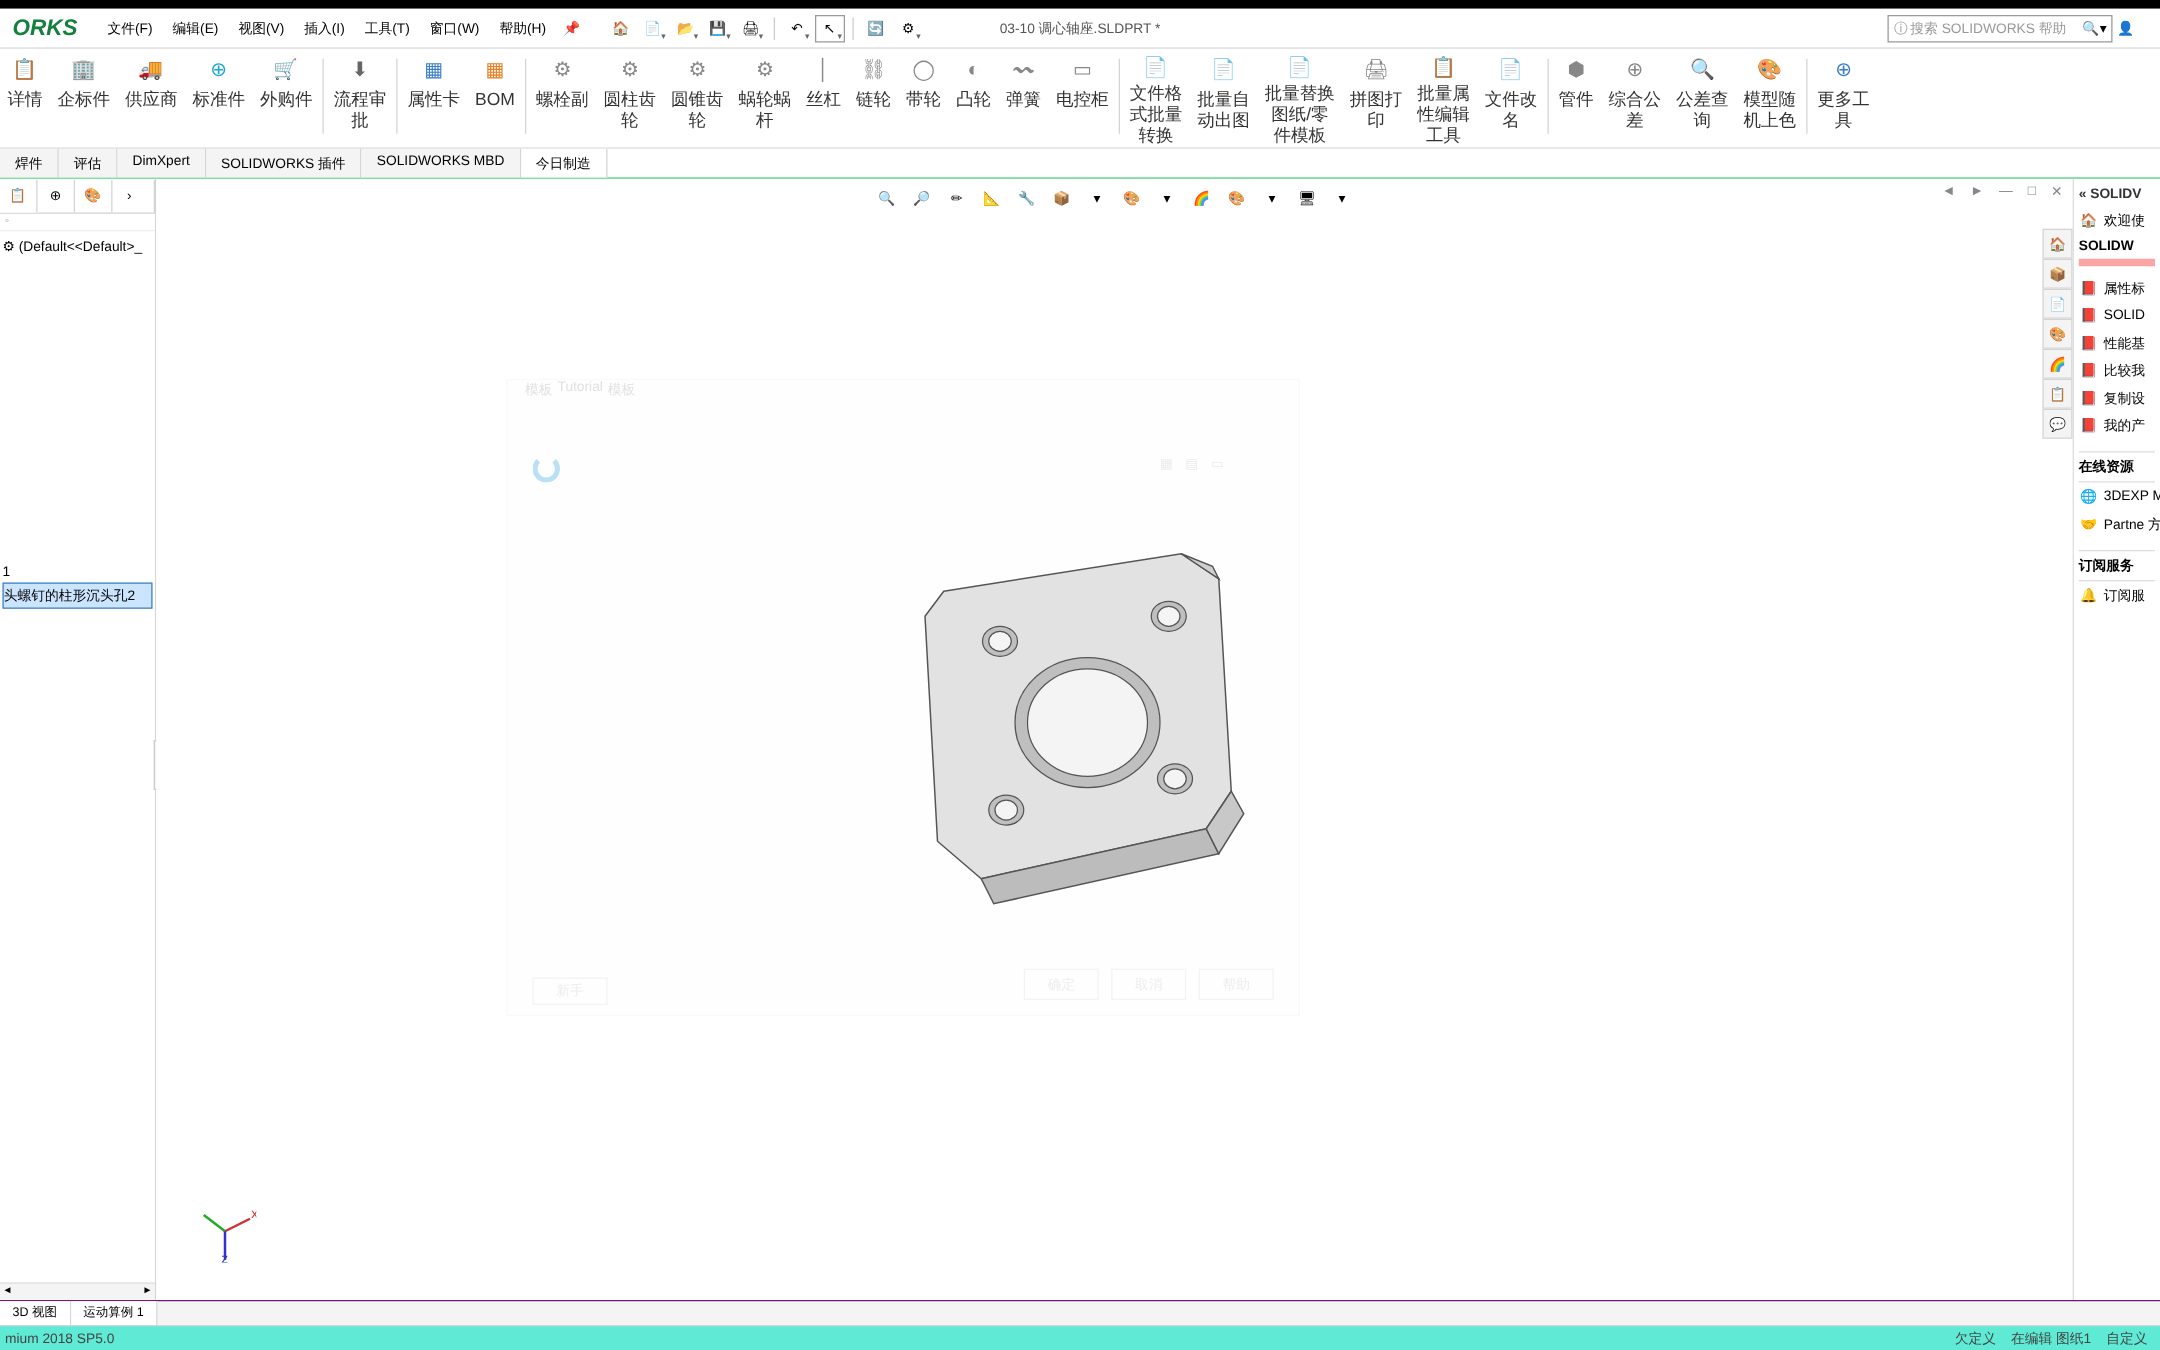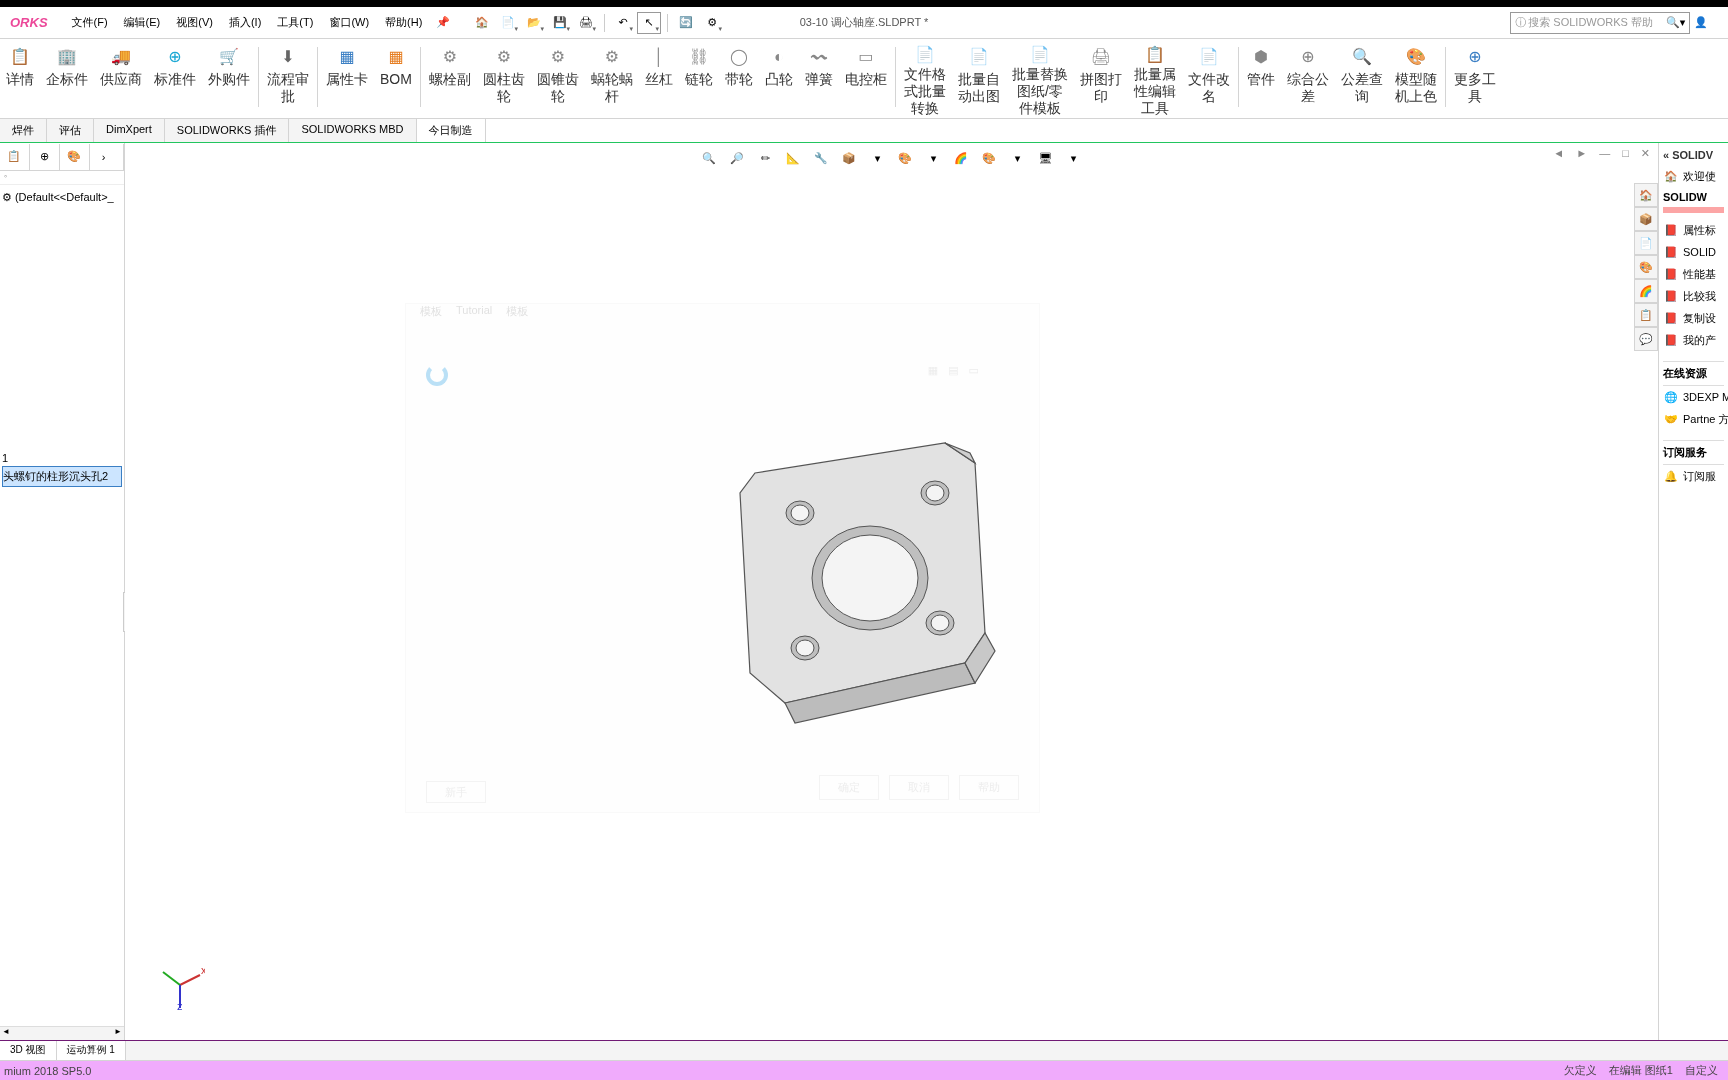--- a/index.html
+++ b/index.html
@@ -1,19 +1,19 @@
 <!DOCTYPE html>
 <html><head>
 <meta charset="utf-8">
 <style>
 *{margin:0;padding:0;box-sizing:border-box;font-family:"Microsoft YaHei",Arial,sans-serif;font-size:11px;}
 body{background:#fff;width:1728px;height:1080px;overflow:hidden;position:relative;}
 .blackbar{height:7px;background:#000;}
 .titlebar{height:32px;background:#fff;border-bottom:1px solid #d4d4d4;display:flex;align-items:center;}
-.logo{color:#ec4899;font-weight:bold;font-size:13px;padding:0 10px;font-style:italic;}
+.logo{color:#15803d;font-weight:bold;font-size:18px;padding:0 10px;font-style:italic;}
 .menubar{display:flex;gap:4px;padding-left:8px;}
 .menubar span{padding:4px 6px;cursor:default;}
 .pin{margin-left:8px;color:#3b7fc4;}
 .qat{display:flex;gap:2px;margin-left:20px;align-items:center;}
 .qat-btn{width:24px;height:22px;border:1px solid transparent;display:flex;align-items:center;justify-content:center;position:relative;}
 .qat-btn.drop::after{content:"▾";font-size:7px;position:absolute;right:1px;bottom:0;color:#666;}
 .doc-title{position:absolute;left:50%;transform:translateX(-50%);color:#555;}
 .search-area{position:absolute;right:20px;display:flex;align-items:center;gap:4px;}
 .search-box{border:1px solid #999;height:22px;width:180px;display:flex;align-items:center;padding:0 4px;}
 .search-box .q{color:#999;margin-right:2px;}
@@ -41,21 +41,21 @@
 .vp-ctrl{position:absolute;top:4px;right:8px;display:flex;gap:12px;}
 .vp-sidetabs{position:absolute;right:0;top:40px;width:24px;display:flex;flex-direction:column;}
 .vp-st{height:24px;border:1px solid #d4d4d4;background:#f4f4f4;display:flex;align-items:center;justify-content:center;}
 .task-pane{width:70px;border-left:1px solid #d4d4d4;background:#fff;padding:6px 4px;font-size:10px;overflow:hidden;}
 .tp-head{font-weight:bold;padding:4px 0;border-bottom:6px solid #fca5a5;margin-bottom:6px;}
 .tp-item{display:flex;align-items:center;gap:4px;padding:3px 0;white-space:nowrap;}
 .tp-ico{width:16px;height:16px;flex-shrink:0;display:flex;align-items:center;justify-content:center;}
 .tp-sec{font-weight:bold;margin-top:10px;padding:4px 0;border-top:1px solid #ddd;border-bottom:1px solid #ddd;}
 .bottom-tabs{height:20px;border-top:1px solid #701a75;display:flex;background:#f4f4f4;}
 .btab{padding:2px 10px;border-right:1px solid #d4d4d4;background:#fff;font-size:10px;}
-.statusbar{height:20px;background:#f0abfc;border-top:1px solid #d4d4d4;display:flex;align-items:center;font-size:10px;}
+.statusbar{height:20px;background:#5eead4;border-top:1px solid #d4d4d4;display:flex;align-items:center;font-size:10px;}
 .sb-left{padding-left:4px;color:#444;}
 .sb-right{margin-left:auto;display:flex;gap:12px;padding-right:10px;color:#444;}
 .collapse-handle{position:absolute;left:123px;top:50%;width:8px;height:40px;background:#f4f4f4;border:1px solid #ccc;display:flex;align-items:center;justify-content:center;font-size:8px;}
 .scroll-h{height:14px;background:#f4f4f4;border-top:1px solid #ddd;position:relative;}
 .scroll-h::after{content:"◄";position:absolute;left:2px;font-size:8px;}
 .scroll-h::before{content:"►";position:absolute;right:2px;font-size:8px;}
 </style>
 </head>
 <body>
 
@@ -297,21 +297,21 @@
         <div class="vp-st">🏠</div>
         <div class="vp-st">📦</div>
         <div class="vp-st">📄</div>
         <div class="vp-st">🎨</div>
         <div class="vp-st">🌈</div>
         <div class="vp-st">📋</div>
         <div class="vp-st">💬</div>
       </div>
 
     <div class="dialog">
-      <div style="display:flex;gap:14px;padding:0 14px;color:#aaa">
+      <div style="display:flex;gap:4px;padding:0 14px;color:#aaa">
         <span>模板</span>
         <span>Tutorial</span>
         <span>模板</span>
       </div>
       <div style="position:absolute;left:20px;top:60px;width:22px;height:22px;border:4px solid #3ba8e6;border-radius:50%;border-top-color:transparent"></div>
       <div style="position:absolute;right:60px;top:60px;display:flex;gap:10px;color:#ccc">
         <span>▦</span>
         <span>▤</span>
         <span>▭</span>
       </div>

